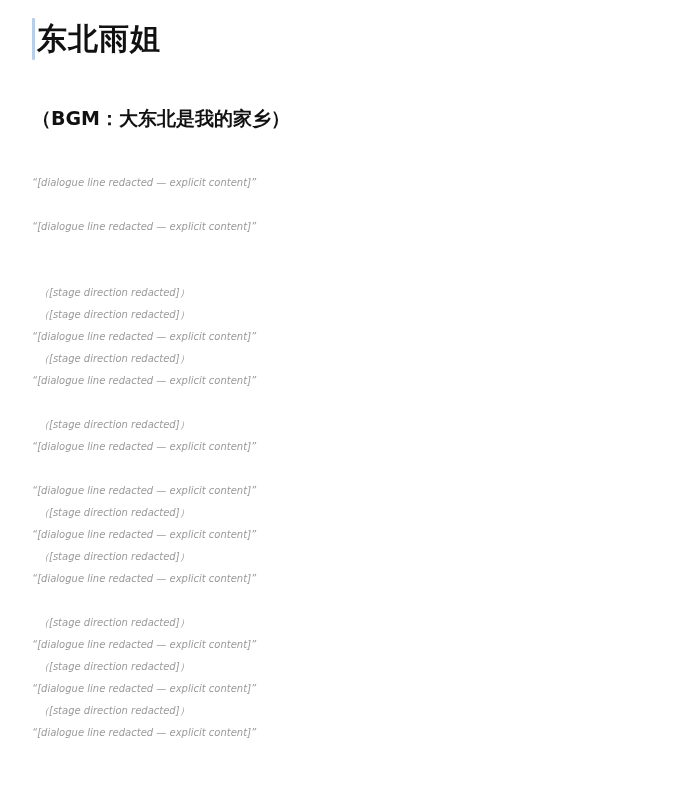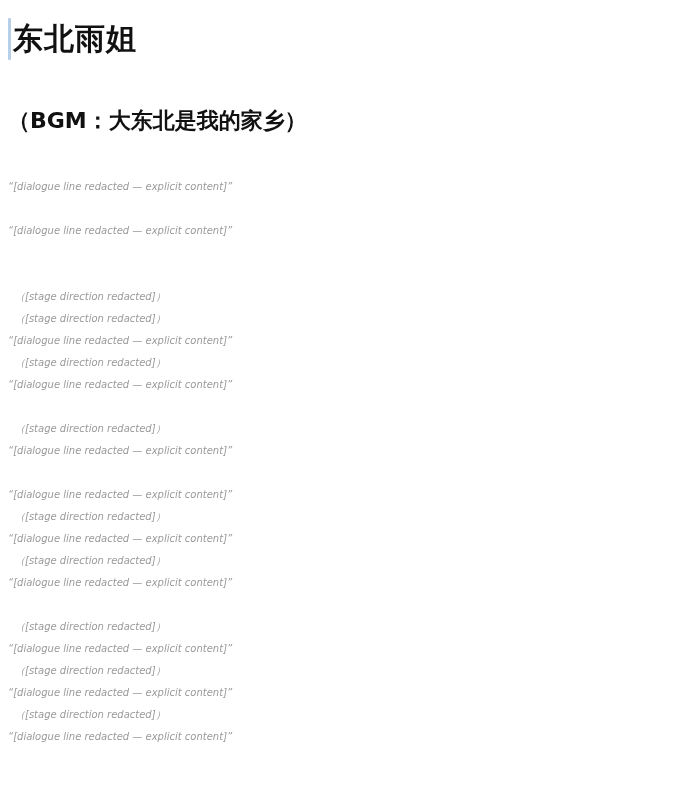--- a/index.html
+++ b/index.html
@@ -4,39 +4,39 @@
 <style>
   * { margin: 0; padding: 0; box-sizing: border-box; }
   html, body { background: #ffffff; }
   body { font-family: "DejaVu Sans", "Liberation Sans", sans-serif; color: #1a1a1a; }
   .page {
     position: relative;
     width: 692px;
     height: 789px;
     background: #ffffff;
     overflow: hidden;
-    padding: 14px 22px 0 8px;
+    padding: 14px 22px 0 32px;
   }
   .title-row { position: relative; margin-top: 4px; display: flex; align-items: stretch; }
   .cursor {
     width: 3px;
     height: 42px;
     margin-right: 2px;
     border-radius: 1px;
   }
   h1.doc-title {
     font-size: 30px;
     font-weight: 700;
     line-height: 42px;
     letter-spacing: 1px;
     color: #111111;
   }
   .bgm-line {
     margin-top: 46px;
-    font-size: 22px;
+    font-size: 19px;
     font-weight: 700;
     color: #111111;
   }
   .body-text { margin-top: 40px; font-size: 10px; line-height: 22px; color: #222222; }
   .block { white-space: normal; }
   .block.direction { padding-left: 7px; }
   .redacted {
     color: #9a9a9a;
     font-style: italic;
   }

